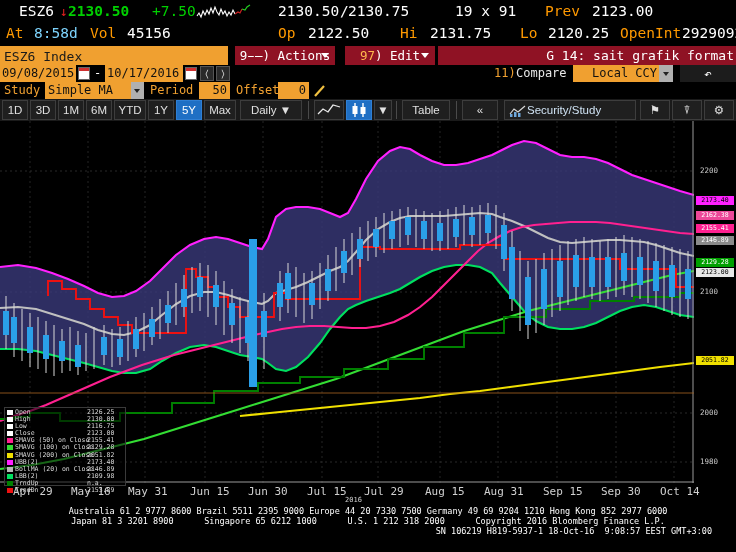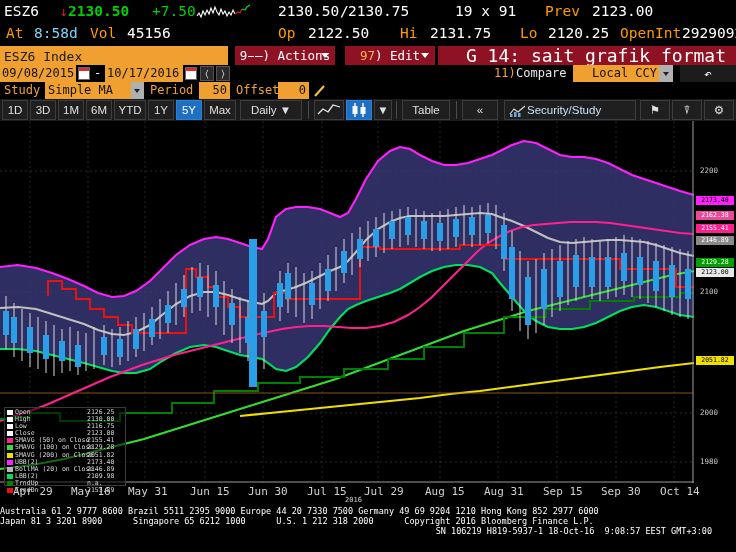--- a/index.html
+++ b/index.html
@@ -24,21 +24,21 @@
   
   .titlebar{position:absolute;left:0;top:46px;width:736px;height:19px;}
   .tb-sec{position:absolute;left:0;top:0;width:228px;height:19px;background:#f0a030;}
   .tb-sec span{color:#1a1a1a;font-size:13px;line-height:19px;padding-left:4px;}
   .tb-gap{position:absolute;left:228px;top:0;width:7px;height:19px;background:#000;}
   .tb-btn{position:absolute;top:0;height:19px;background:#8f1224;color:#fff;
           font-size:12.5px;line-height:19px;text-align:center;}
   .tb-actions{left:235px;width:100px;}
   .tb-edit{left:345px;width:90px;}
   .tb-title{position:absolute;left:438px;top:0;width:298px;height:19px;background:#8f1224;
-            color:#fff;font-size:18px;line-height:19px;text-align:right;padding-right:10px;
+            color:#fff;font-size:13px;line-height:19px;text-align:right;padding-right:2px;
             box-sizing:border-box;}
   .cap{color:#ffb84d;}
   .tb-caret{position:absolute;right:6px;top:7px;width:0;height:0;
             border-left:4px solid transparent;border-right:4px solid transparent;
             border-top:5px solid #fff;}
 
   
   .row2{position:absolute;left:0;top:65px;width:736px;height:17px;background:#000;}
   .dt{position:absolute;top:0;height:17px;background:#f0a030;color:#111;
       font-size:12px;line-height:17px;padding:0 2px;box-sizing:border-box;}
@@ -109,33 +109,33 @@
   .ptag{position:absolute;height:9px;font-size:6.5px;line-height:9px;
         text-align:center;z-index:7;font-family:"DejaVu Sans Mono",monospace;}
 
   
   .ylab{position:absolute;color:#c8c8c8;font-size:7.5px;line-height:8px;z-index:5;}
   .xlab{position:absolute;color:#d0d0d0;font-size:11px;line-height:9px;}
 
   
   .footer{position:absolute;left:0;top:505px;width:736px;height:47px;background:#000;}
   .f-line{position:absolute;left:0;width:736px;color:#fff;font-size:8.5px;
-          line-height:10px;white-space:pre;text-align:left;}
+          line-height:10px;white-space:pre;text-align:center;}
   .f1{top:1px;}
   .f2{top:11px;}
   .f3{top:21px;text-align:right;padding-right:24px;box-sizing:border-box;}
 </style>
 </head>
 <body>
 
 <div class="app">
 
   <div class="quote">
     <div class="q-row r1">
-      <span class="q-cell c-white" style="left:4px;">ESZ6</span>
+      <span class="q-cell c-white" style="left:19px;">ESZ6</span>
       <span class="q-cell arrow-dn" style="left:60px;">↓</span>
       <span class="q-cell c-green" style="left:68px;font-weight:bold;">2130.50</span>
       <span class="q-cell c-green" style="left:152px;">+7.50</span>
       <svg class="spark" viewBox="0 0 58 18">
         <polyline points="1,12 3,9 5,13 7,7 9,11 11,6 13,10 15,4 17,9 19,3 21,8 23,11 25,5 27,10 29,7 31,12 33,8 35,11 37,6 39,10" fill="none" stroke="#ffffff" stroke-width="1.1"></polyline>
         <polyline points="39,10 42,8 44,9 46,5" fill="none" stroke="#cc2020" stroke-width="1.2"></polyline>
         <polyline points="46,5 49,6 51,3 54,1" fill="none" stroke="#22cc22" stroke-width="1.2"></polyline>
       </svg>
       <span class="q-cell c-white" style="left:278px;">2130.50</span>
       <span class="q-cell c-white" style="left:340px;">/</span>

